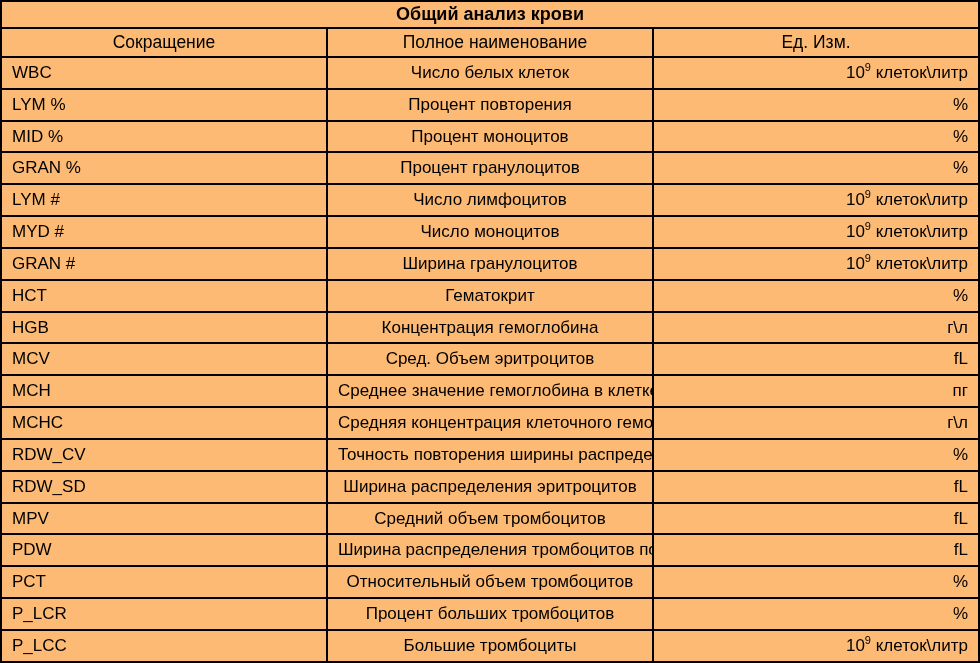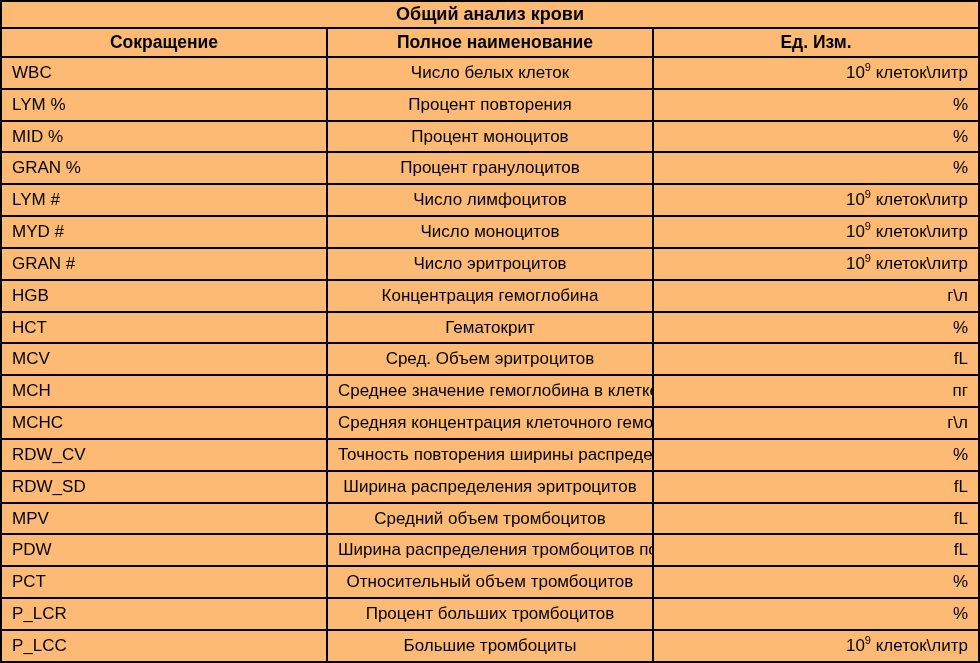--- a/index.html
+++ b/index.html
@@ -24,21 +24,21 @@
     white-space: nowrap;
     vertical-align: middle;
   }
   .title-row th {
     font-weight: bold;
     font-size: 18px;
     text-align: center;
     height: 25px;
   }
   .header-row th {
-    font-weight: bold;
+    font-weight: normal;
     font-size: 17.5px;
     text-align: center;
     height: 27px;
   }
   .col-abbr  { width: 134px; text-align: left; }
   .col-name  { text-align: center; padding-left: 12px; }
   .col-unit  { width: 172px; text-align: right; }
   .header-row .col-name { padding-left: 20px; text-align: center; }
   .col-unit sup {
     font-size: 11px;
@@ -86,32 +86,32 @@
         <td class="col-name">Число лимфоцитов</td>
         <td class="col-unit">10<sup>9</sup> клеток\литр</td>
       </tr>
       <tr>
         <td class="col-abbr">MYD #</td>
         <td class="col-name">Число моноцитов</td>
         <td class="col-unit">10<sup>9</sup> клеток\литр</td>
       </tr>
       <tr>
         <td class="col-abbr">GRAN #</td>
-        <td class="col-name">Число эритроцитов</td>
+        <td class="col-name">Ширина гранулоцитов</td>
         <td class="col-unit">10<sup>9</sup> клеток\литр</td>
+      </tr>
+      <tr>
+        <td class="col-abbr">HCT</td>
+        <td class="col-name">Гематокрит</td>
+        <td class="col-unit">%</td>
       </tr>
       <tr>
         <td class="col-abbr">HGB</td>
         <td class="col-name">Концентрация гемоглобина</td>
         <td class="col-unit">г\л</td>
-      </tr>
-      <tr>
-        <td class="col-abbr">HCT</td>
-        <td class="col-name">Гематокрит</td>
-        <td class="col-unit">%</td>
       </tr>
       <tr>
         <td class="col-abbr">MCV</td>
         <td class="col-name">Сред. Объем эритроцитов</td>
         <td class="col-unit">fL</td>
       </tr>
       <tr>
         <td class="col-abbr">MCH</td>
         <td class="col-name">Среднее значение гемоглобина в клетке</td>
         <td class="col-unit">пг</td>

